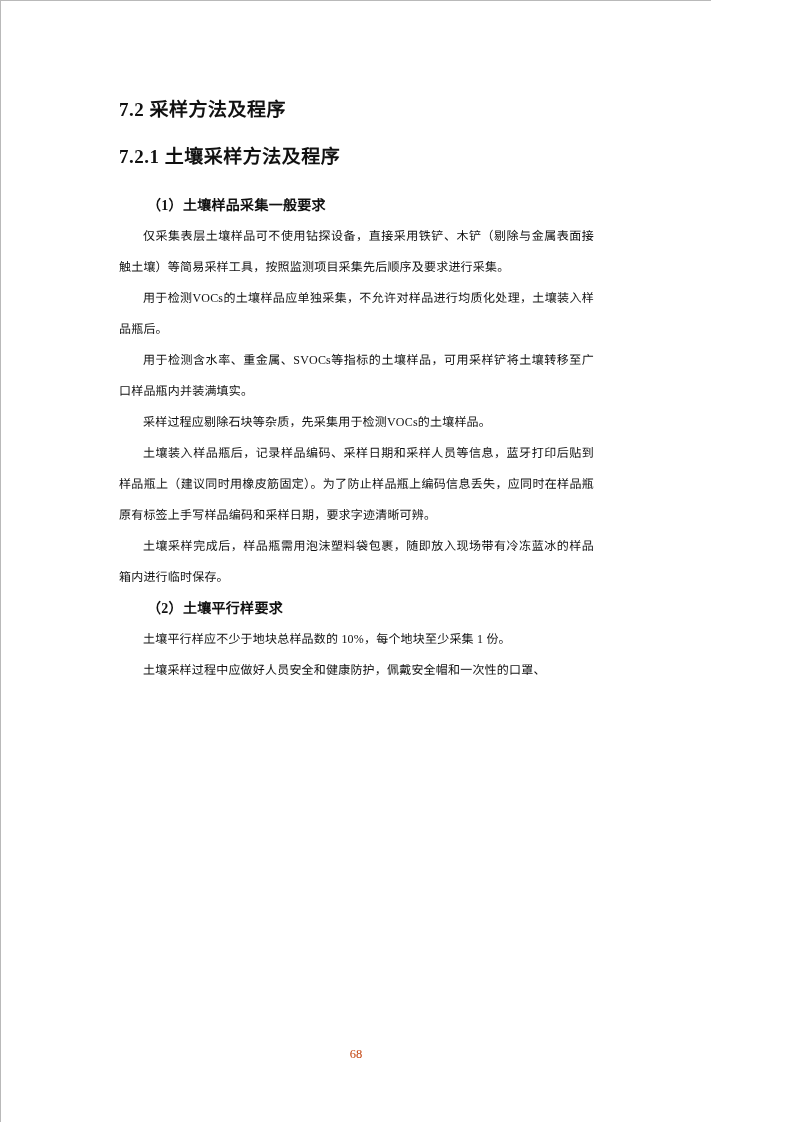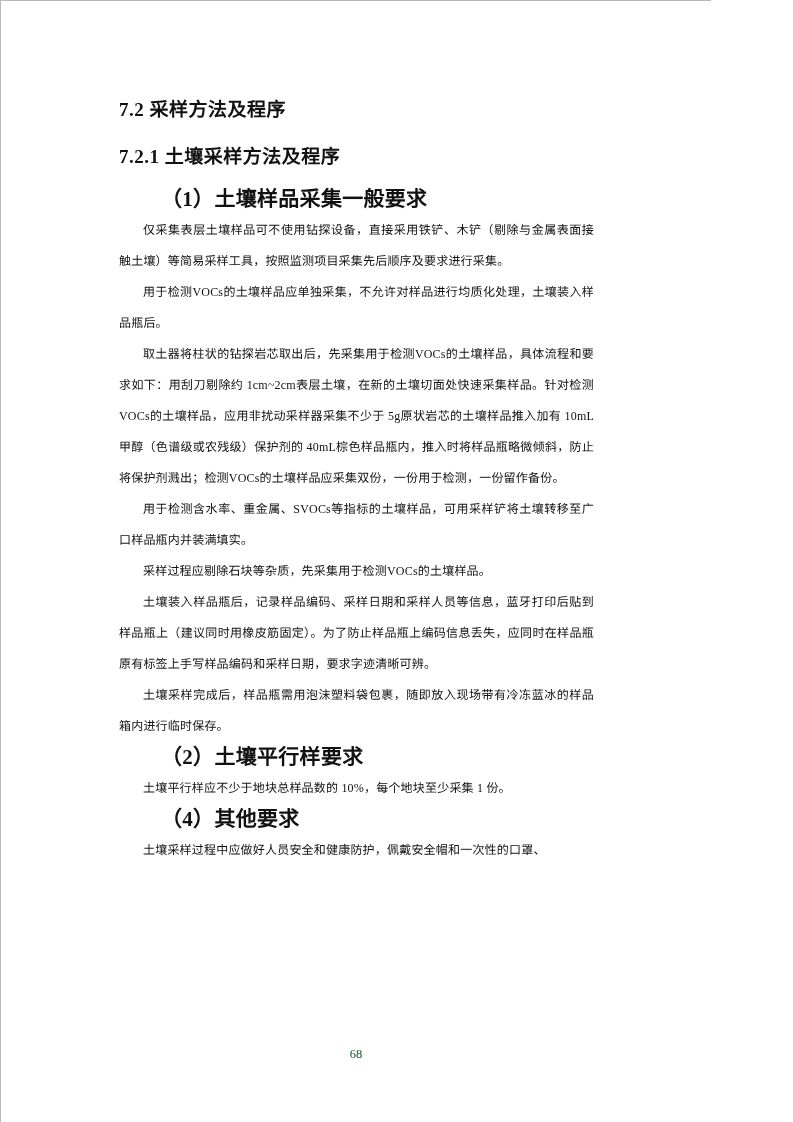--- a/index.html
+++ b/index.html
@@ -24,24 +24,24 @@
     padding: 95px 117px 0 118px;
   }
   .h1, .h2 {
     font-size: 19px;
     line-height: 27px;
     font-weight: bold;
     margin: 0 0 20px 0;
     letter-spacing: 0.5px;
   }
   .h2 {
-    margin-bottom: 14px;
+    margin-bottom: 20px;
   }
   .clause-heading {
-    font-size: 21px;
+    font-size: 14px;
     line-height: 31px;
     font-weight: bold;
     margin: 0;
     text-indent: 2em;
     letter-spacing: 0.3px;
   }
   .para {
     font-size: 12px;
     line-height: 31px;
     margin: 0;
@@ -51,51 +51,49 @@
     letter-spacing: 0.2px;
   }
   .page-footer {
     position: absolute;
     left: 0;
     bottom: 60px;
     width: 100%;
     text-align: center;
     font-size: 12.5px;
     line-height: 15px;
-    color: #14532d;
+    color: #c2410c;
   }
   section { margin: 0; padding: 0; }
 </style>
 </head>
 <body>
 
 <div class="page">
   <div class="content">
 
     <div class="h1">7.2 采样方法及程序</div>
     <div class="h2">7.2.1 土壤采样方法及程序</div>
 
     <section>
       <div class="clause-heading">（1）土壤样品采集一般要求</div>
       <p class="para">仅采集表层土壤样品可不使用钻探设备，直接采用铁铲、木铲（剔除与金属表面接触土壤）等简易采样工具，按照监测项目采集先后顺序及要求进行采集。</p>
       <p class="para">用于检测VOCs的土壤样品应单独采集，不允许对样品进行均质化处理，土壤装入样品瓶后。</p>
-      <p class="para">取土器将柱状的钻探岩芯取出后，先采集用于检测VOCs的土壤样品，具体流程和要求如下：用刮刀剔除约 1cm~2cm表层土壤，在新的土壤切面处快速采集样品。针对检测VOCs的土壤样品，应用非扰动采样器采集不少于 5g原状岩芯的土壤样品推入加有 10mL甲醇（色谱级或农残级）保护剂的 40mL棕色样品瓶内，推入时将样品瓶略微倾斜，防止将保护剂溅出；检测VOCs的土壤样品应采集双份，一份用于检测，一份留作备份。</p>
       <p class="para">用于检测含水率、重金属、SVOCs等指标的土壤样品，可用采样铲将土壤转移至广口样品瓶内并装满填实。</p>
       <p class="para">采样过程应剔除石块等杂质，先采集用于检测VOCs的土壤样品。</p>
       <p class="para">土壤装入样品瓶后，记录样品编码、采样日期和采样人员等信息，蓝牙打印后贴到样品瓶上（建议同时用橡皮筋固定）。为了防止样品瓶上编码信息丢失，应同时在样品瓶原有标签上手写样品编码和采样日期，要求字迹清晰可辨。</p>
       <p class="para">土壤采样完成后，样品瓶需用泡沫塑料袋包裹，随即放入现场带有冷冻蓝冰的样品箱内进行临时保存。</p>
     </section>
 
     <section>
       <div class="clause-heading">（2）土壤平行样要求</div>
       <p class="para">土壤平行样应不少于地块总样品数的 10%，每个地块至少采集 1 份。</p>
     </section>
 
 
     <section>
-      <div class="clause-heading">（4）其他要求</div>
       <p class="para">土壤采样过程中应做好人员安全和健康防护，佩戴安全帽和一次性的口罩、</p>
     </section>
 
   </div>
 
   <div class="page-footer">68</div>
 </div>
 
 </body></html>

